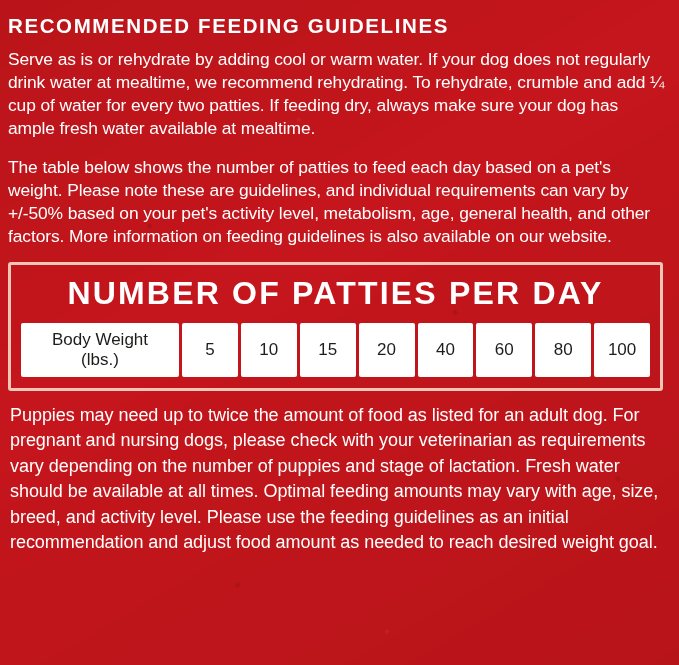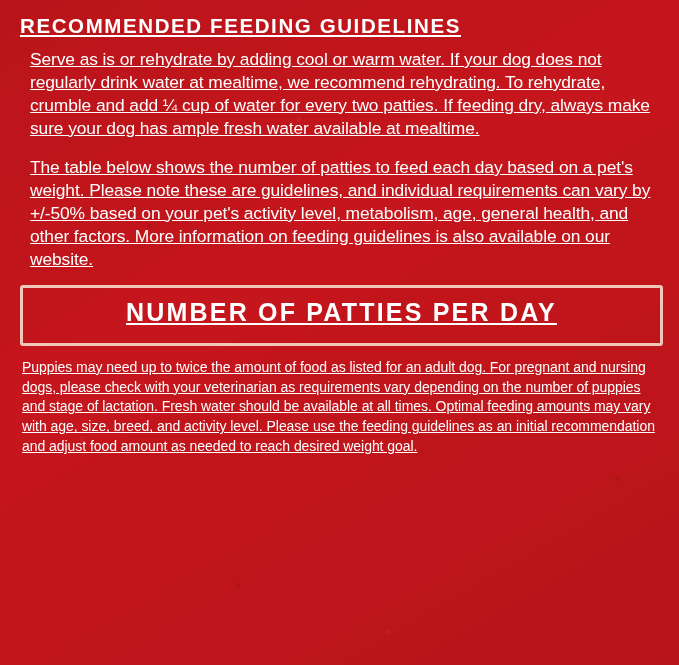--- a/index.html
+++ b/index.html
@@ -30,51 +30,50 @@
       radial-gradient(circle at 12% 66%, rgba(255,255,255,0.05) 0 2px, transparent 3px),
       radial-gradient(circle at 35% 88%, rgba(0,0,0,0.09) 0 2px, transparent 3px),
       radial-gradient(circle at 57% 95%, rgba(255,255,255,0.05) 0 1.5px, transparent 3px),
       radial-gradient(circle at 75% 62%, rgba(0,0,0,0.08) 0 2px, transparent 3px),
       linear-gradient(150deg, rgba(0,0,0,0.06), rgba(0,0,0,0) 40%, rgba(0,0,0,0.07) 100%);
     opacity: 0.9;
   }
   .page {
     position: relative;
     z-index: 2;
-    padding: 10px 14px 0 18px;
+    padding: 10px 14px 0 6px;
     box-sizing: border-box;
-    text-decoration: underline;
   }
   h1.title {
     font-size: 20.5px;
     font-weight: bold;
     letter-spacing: 1.6px;
     margin: 4px 0 10px 2px;
     text-transform: uppercase;
   }
   p.para {
     font-size: 17.4px;
     line-height: 1.32;
-    margin: 0 0 16px 12px;
+    margin: 0 0 16px 2px;
     letter-spacing: -0.1px;
   }
   p.para.tight { margin-bottom: 14px; }
   .newusers-label { font-weight: bold; }
 
   
   .table-block {
     margin: 4px 2px 0 2px;
     border: 3px solid #f0c7b6;
     border-radius: 3px;
     padding: 6px 7px 8px 7px;
     box-sizing: border-box;
   }
   .table-title {
     text-align: center;
-    font-size: 25px;
+    font-size: 32px;
     font-weight: bold;
     letter-spacing: 2.2px;
     margin: 4px 0 8px 0;
   }
   table.patties {
     border-collapse: separate;
     border-spacing: 3px;
     width: 100%;
     table-layout: fixed;
   }
@@ -89,21 +88,21 @@
   }
   table.patties td.rowhead {
     width: 150px;
     font-size: 17px;
     line-height: 1.15;
     padding: 2px 4px;
   }
   .fraction { white-space: nowrap; }
 
   .footnote {
-    font-size: 14px;
+    font-size: 18px;
     line-height: 1.42;
     margin: 12px 4px 0 4px;
     letter-spacing: -0.05px;
   }
 </style>
 </head>
 <body>
 
 <div class="texture"></div>
 
@@ -113,19 +112,33 @@
 
   <p class="para">Serve as is or rehydrate by adding cool or warm water.  If your dog does not regularly drink water at mealtime, we recommend rehydrating.  To rehydrate, crumble and add ¼ cup of water for every two patties.  If feeding dry, always make sure your dog has ample fresh water available at mealtime.</p>
 
   <p class="para tight">The table below shows the number of patties to feed each day based on a pet's weight.  Please note these are guidelines, and individual requirements can vary by +/-50% based on your pet's activity level, metabolism, age, general health, and other factors.  More information on feeding guidelines is also available on our website.</p>
 
 
   <div class="table-block">
     <div class="table-title">NUMBER OF PATTIES PER DAY</div>
     <table class="patties">
       <tbody>
+        <tr>
+          <td class="rowhead">
+            <span>Body Weight</span><br>
+            <span>(lbs.)</span>
+          </td>
+          <td>5</td>
+          <td>10</td>
+          <td>15</td>
+          <td>20</td>
+          <td>40</td>
+          <td>60</td>
+          <td>80</td>
+          <td>100</td>
+        </tr>
       </tbody>
     </table>
   </div>
 
   <p class="footnote">Puppies may need up to twice the amount of food as listed for an adult dog. For pregnant and nursing dogs, please check with your veterinarian as requirements vary depending on the number of puppies and stage of lactation. Fresh water should be available at all times. Optimal feeding amounts may vary with age, size, breed, and activity level. Please use the feeding guidelines as an initial recommendation and adjust food amount as needed to reach desired weight goal.</p>
 
 </div>
 
 </body></html>

